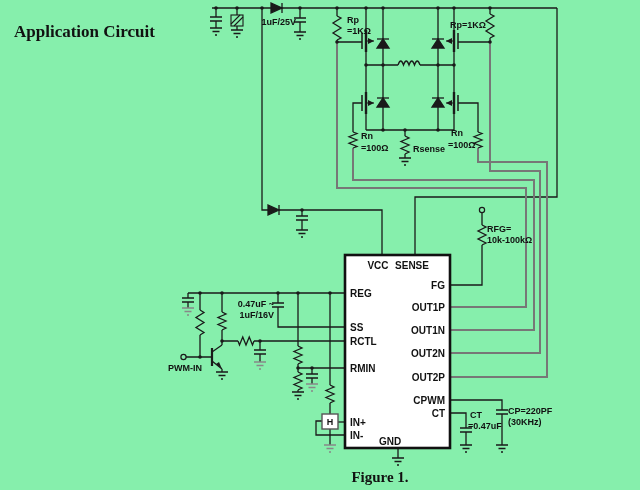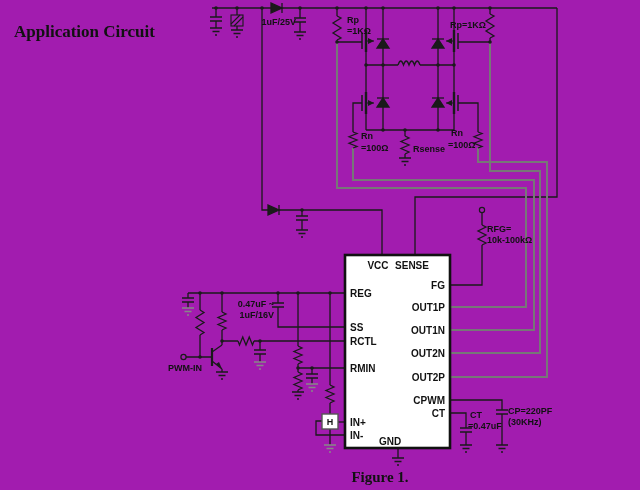--- a/index.html
+++ b/index.html
@@ -1,16 +1,16 @@
 <!DOCTYPE html>
 <html><head>
 <meta charset="utf-8">
 <style>
   html,body{margin:0;padding:0;background:#ffffff;}
-  .stage{width:640px;height:490px;position:relative;background:#a21caf;overflow:hidden;}
+  .stage{width:640px;height:490px;position:relative;background:#86efac;overflow:hidden;}
   svg{display:block;}
   text{font-family:"Liberation Sans","DejaVu Sans",sans-serif;font-weight:bold;fill:#111;}
   .lbl{font-size:9px;}
   .pin{font-size:10px;}
   .serif{font-family:"Liberation Serif","DejaVu Serif",serif;font-weight:bold;}
   .title-t{font-size:17px;}
   .cap-t{font-size:15px;}
 </style>
 </head>
 <body>

